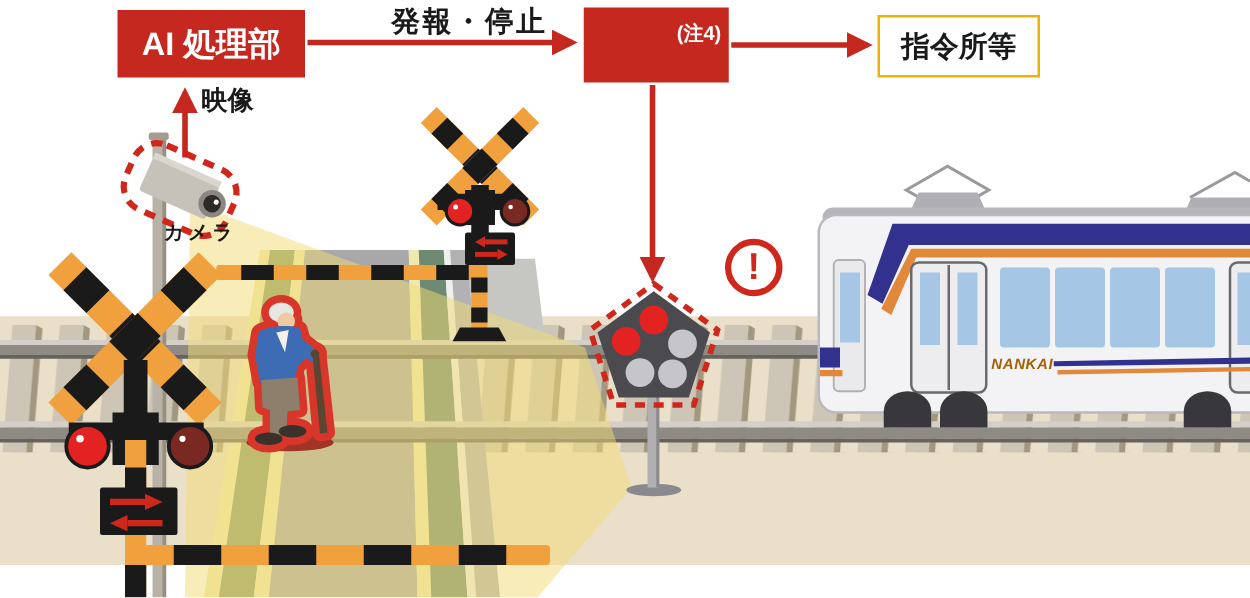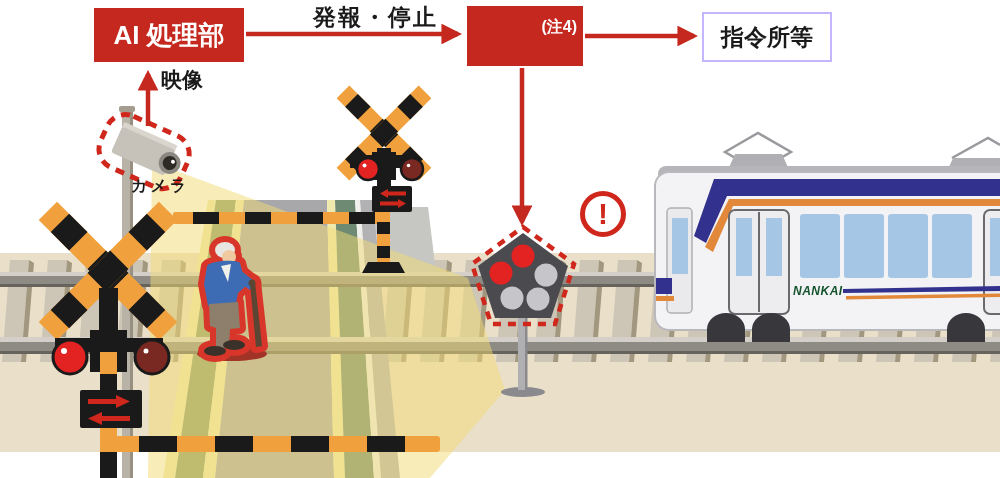--- a/index.html
+++ b/index.html
@@ -6,28 +6,28 @@
   #stage{position:relative;width:1000px;height:478px;overflow:hidden;background:#fff;
          font-family:Liberation Sans, sans-serif;}
   #scene{position:absolute;left:0;top:0;z-index:1;}
   .label{position:absolute;z-index:3;font-weight:bold;color:#1a1a1a;white-space:nowrap;}
   .redbox{position:absolute;z-index:3;background:#c5281e;color:#fff;display:flex;
           align-items:center;justify-content:center;font-weight:bold;}
   #ai-box{left:94px;top:8px;width:150px;height:54px;font-size:26px;}
   #plc-box{left:467px;top:6px;width:116px;height:60px;font-size:33px;}
   #plc-note{position:absolute;top:11px;right:6px;font-size:16px;font-weight:bold;}
   #cmd-box{position:absolute;z-index:3;left:702px;top:12px;width:126px;height:46px;
-           background:#fff;border:2px solid #c4b5fd;display:flex;align-items:center;
+           background:#fff;border:2px solid #eab308;display:flex;align-items:center;
            justify-content:center;font-weight:bold;font-size:23px;color:#1a1a1a;}
   #alert-stop{left:281px;top:2px;font-size:23px;letter-spacing:2px;margin-left:32px;}
   #video-label{left:161px;top:66px;font-size:21px;}
   #camera-label{left:131px;top:176px;font-size:16px;letter-spacing:3px;}
   #special-label{left:447px;top:393px;font-size:22px;letter-spacing:1px;}
   #nankai-logo{position:absolute;z-index:3;left:793px;top:284px;font-size:12px;
-               font-weight:bold;font-style:italic;color:#14532d;letter-spacing:.5px;}
+               font-weight:bold;font-style:italic;color:#a16207;letter-spacing:.5px;}
   #alert-mark{position:absolute;z-index:3;left:580px;top:191px;width:36px;height:36px;
               border:5px solid #d0271c;border-radius:50%;background:#fff;color:#d0271c;
               font-size:30px;font-weight:bold;display:flex;align-items:center;
               justify-content:center;line-height:1;}
 </style>
 </head>
 <body>
 
 <div id="stage">
 

